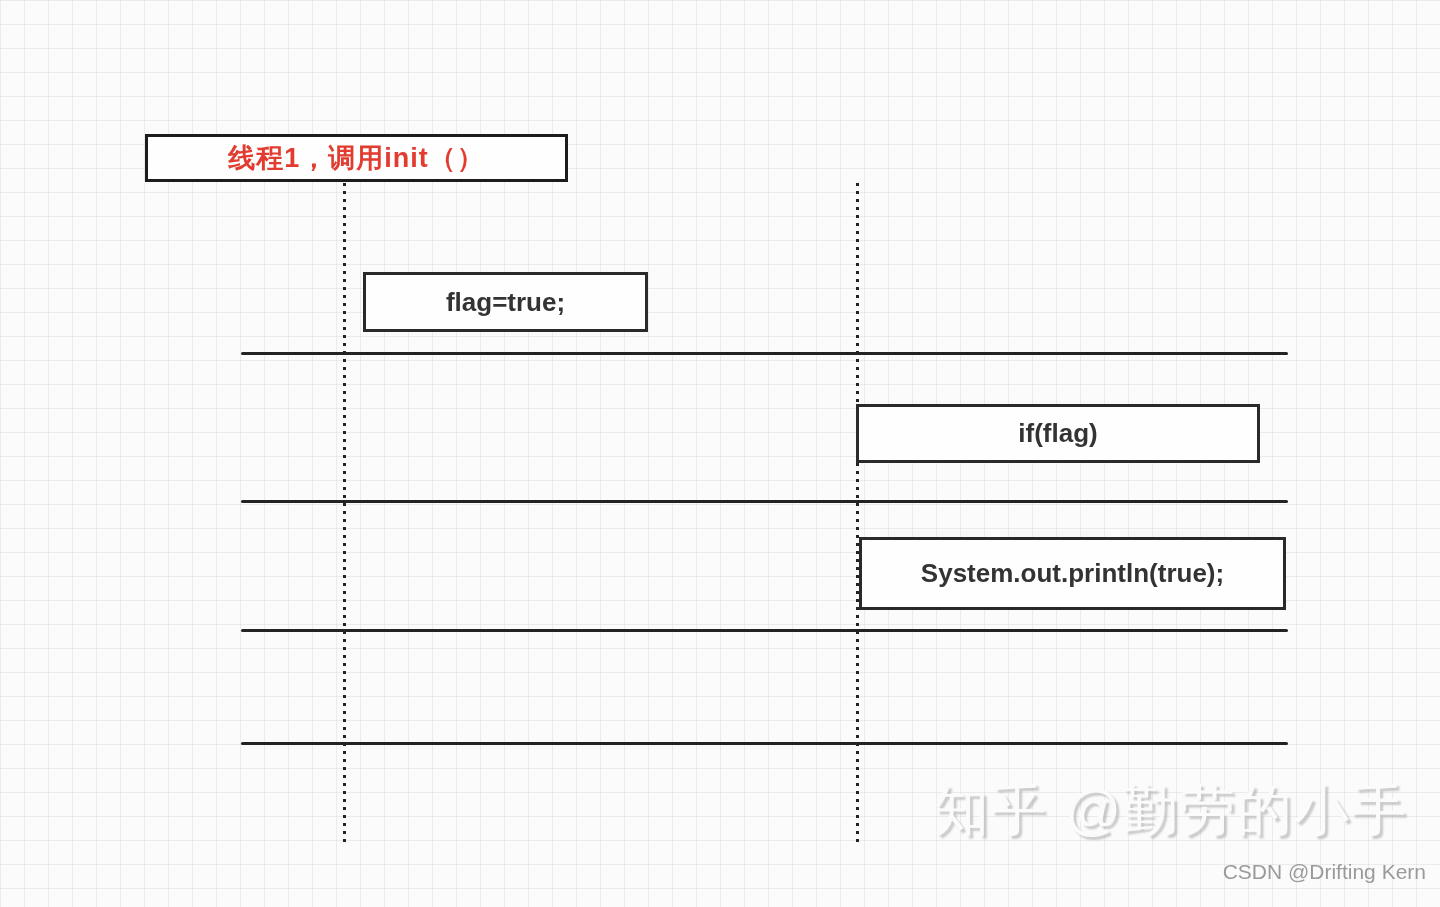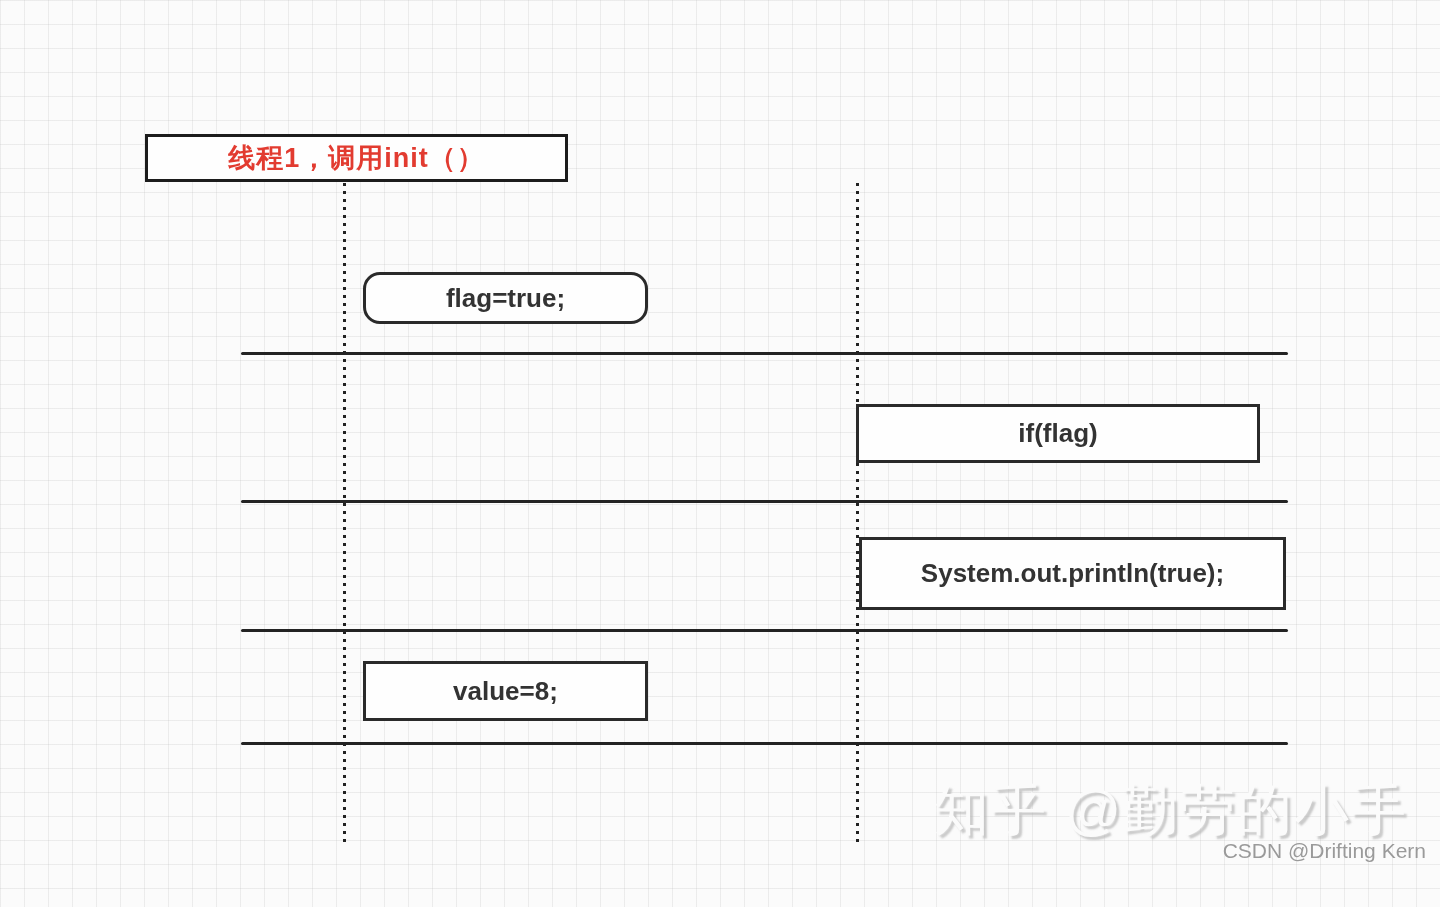--- a/index.html
+++ b/index.html
@@ -46,21 +46,21 @@
     background: #fefefe;
     border: 3px solid #2a2a2a;
     display: flex;
     align-items: center;
     justify-content: center;
     box-sizing: border-box;
     font-weight: bold;
     font-size: 26px;
     color: #333333;
   }
-  #box-flag    { left: 363px; top: 272px; width: 285px; height: 52px; border-radius: 17px; }
+  #box-flag    { left: 363px; top: 272px; width: 285px; height: 60px; }
   #box-ifflag  { left: 856px; top: 404px; width: 404px; height: 59px; }
   #box-println { left: 859px; top: 537px; width: 427px; height: 73px; }
   #box-value   { left: 363px; top: 661px; width: 285px; height: 60px; }
 
   
   .lifeline {
     width: 3px;
     top: 183px;
     height: 663px;
     background: repeating-linear-gradient(to bottom, #222 0px, #222 3px, transparent 3px, transparent 8px);
@@ -86,21 +86,21 @@
     right: 32px;
     top: 774px;
     font-size: 55px;
     letter-spacing: 2px;
     color: #fbfbfb;
     text-shadow: 3px 3px 2px rgba(175,175,175,0.65);
     white-space: nowrap;
   }
   .wm-csdn {
     right: 14px;
-    top: 839px;
+    top: 860px;
     font-size: 21px;
     color: #9a9a9a;
     white-space: nowrap;
     text-align: right;
   }
 </style>
 </head>
 <body>
 
 <div class="canvas">
@@ -119,20 +119,17 @@
 
   <div class="abs code-box" id="box-flag">
     <span>flag=true;</span>
   </div>
   <div class="abs code-box" id="box-ifflag">
     <span>if(flag)</span>
   </div>
   <div class="abs code-box" id="box-println">
     <span>System.out.println(true);</span>
   </div>
-  <div class="abs code-box" id="box-value">
-    <span>value=8;</span>
-  </div>
 
   <div class="abs wm-zhihu">知乎 @勤劳的小手</div>
   <div class="abs wm-csdn">CSDN @Drifting Kern</div>
 
 </div>
 
 </body></html>

